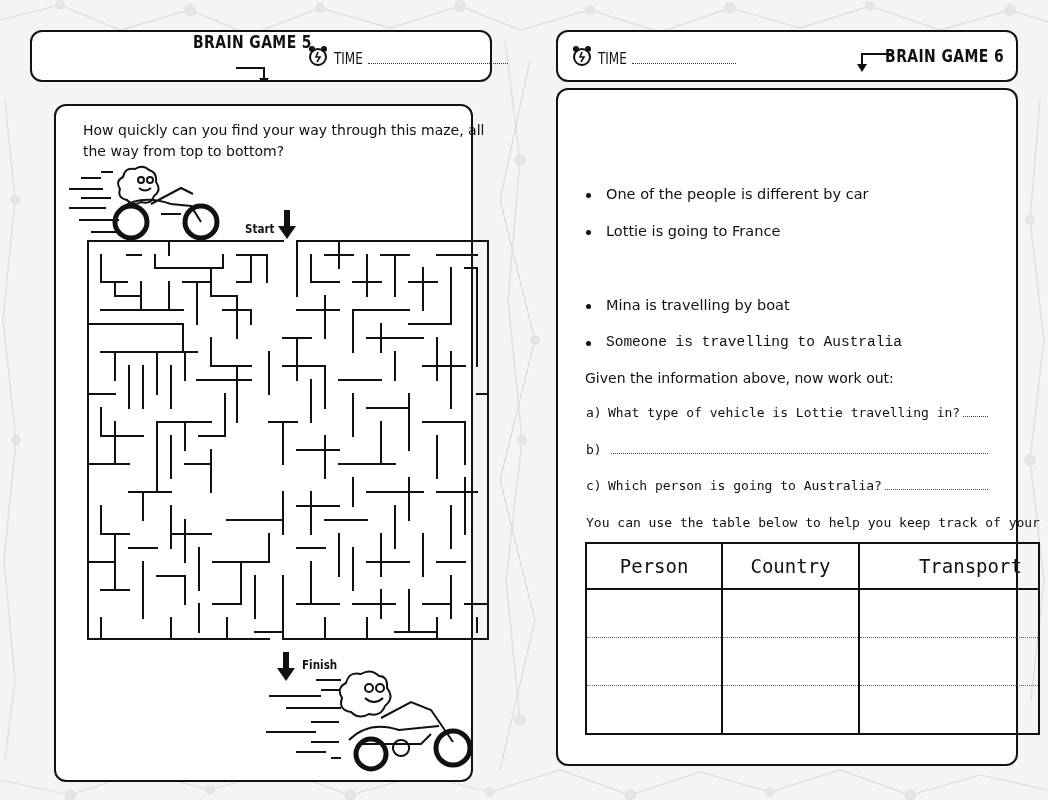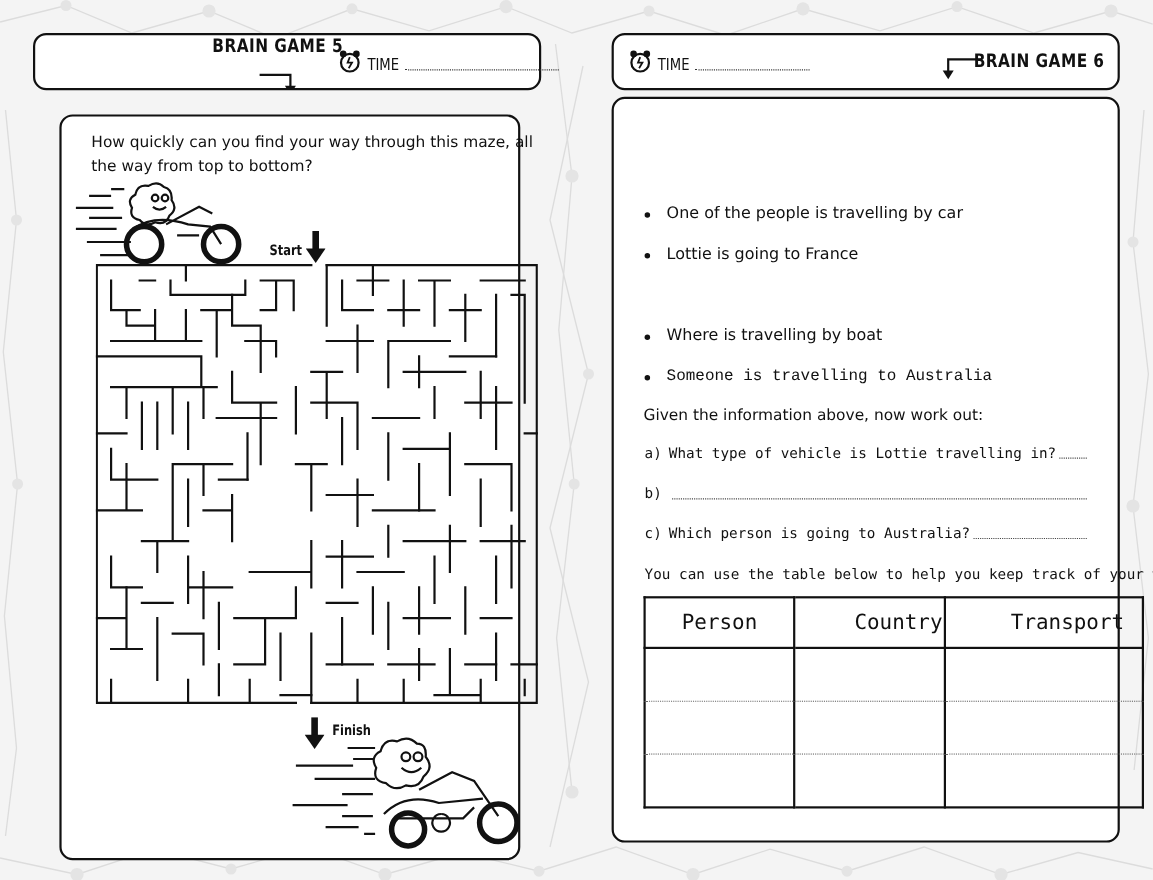--- a/index.html
+++ b/index.html
@@ -172,23 +172,23 @@
   </div>
   <svg width="40" height="30" style="position:absolute;left:296px;top:16px;">
     <path d="M38 6 H8 V20" stroke="#111" stroke-width="2" fill="none"></path>
       <path d="M3 16 L8 24 L13 16 Z" fill="#111"></path>
   </svg>
   <span class="title r" style="position:absolute;right:12px;top:14px;">BRAIN GAME 6</span>
 </div>
 
 <div class="box" style="left:556px;top:88px;width:462px;height:678px;">
 
-  <div class="bul" style="top:96px;"><span class="dot"></span><span class="t">One of the people is travelling by car</span></div>
+  <div class="bul" style="top:96px;"><span class="dot"></span><span class="t">One of the people is different by car</span></div>
   <div class="bul" style="top:133px;"><span class="dot"></span><span class="t">Lottie is going to France</span></div>
-  <div class="bul" style="top:207px;"><span class="dot"></span><span class="t">Where is travelling by boat</span></div>
+  <div class="bul" style="top:207px;"><span class="dot"></span><span class="t">Mina is travelling by boat</span></div>
   <div class="bul" style="top:244px;font-family:Liberation Mono, monospace;"><span class="dot"></span><span class="t">Someone is travelling to Australia</span></div>
 
   <div class="txt" style="position:absolute;left:27px;top:278px;">Given the information above, now work out:</div>
 
   <div class="q" style="top:315px;width:402px;">
     <span style="width:22px;">a)</span>
     <span>What type of vehicle is Lottie travelling in?</span>
     <span class="dl"></span>
   </div>
   <div class="q" style="top:352px;width:402px;">
@@ -200,21 +200,21 @@
     <span>Which person is going to Australia?</span>
     <span class="dl"></span>
   </div>
 
   <div class="q" style="top:425px;">You can use the table below to help you keep track of your working:</div>
 
   <table class="track" style="left:27px;top:452px;width:455px;">
     <thead>
       <tr>
         <th style="width:134px;">Person</th>
-        <th style="width:134px;text-align:right;">Country</th>
+        <th style="width:134px;">Country</th>
         <th style="width:134px;padding-left:44px;">Transport</th>
       </tr>
     </thead>
     <tbody>
       <tr class="mid">
         <td></td>
           <td></td>
           <td></td>
       </tr>
       <tr class="mid">

